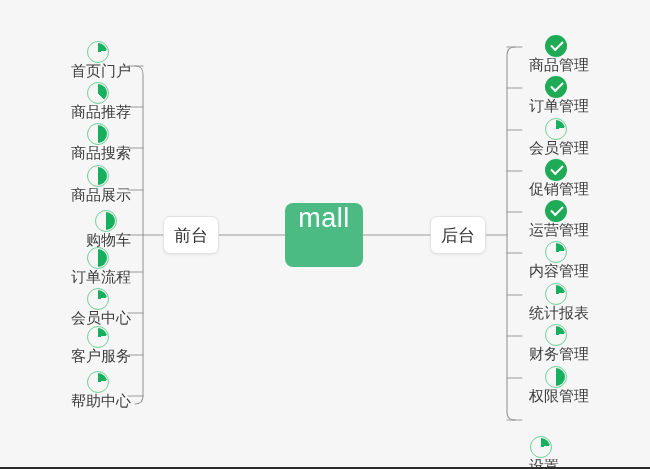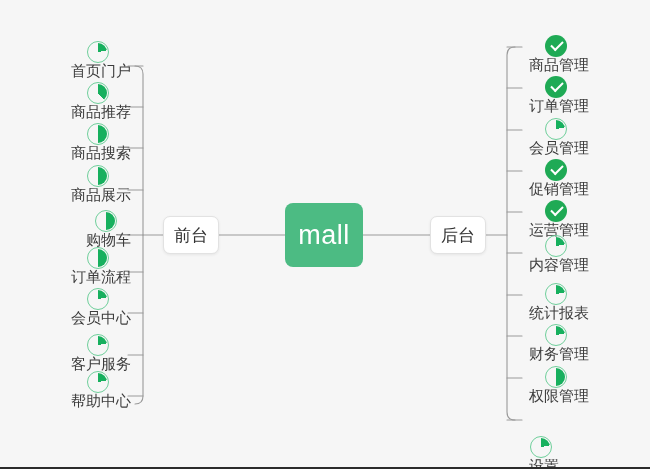--- a/index.html
+++ b/index.html
@@ -35,21 +35,21 @@
   
   .root-node {
     position: absolute;
     left: 285px;
     top: 203px;
     width: 78px;
     height: 64px;
     background: #4cbb83;
     border-radius: 8px;
     display: flex;
-    align-items: center;
+    align-items: flex-start;
     justify-content: center;
     color: #ffffff;
     font-size: 27px;
     letter-spacing: 0.5px;
   }
 
   
   .mid-node {
     position: absolute;
     top: 216px;
@@ -218,21 +218,21 @@
           <i class="wedge" style="background: conic-gradient(rgb(23, 176, 94) 0deg, rgb(23, 176, 94) 180deg, rgba(0, 0, 0, 0) 180deg, rgba(0, 0, 0, 0) 360deg);"></i>
         </span>
         <span class="label">订单流程</span>
       </div>
       <div class="leaf leaf-left" style="top: 301px;">
         <span class="status-icon pie">
           <i class="wedge" style="background: conic-gradient(rgb(23, 176, 94) 0deg, rgb(23, 176, 94) 79.2deg, rgba(0, 0, 0, 0) 79.2deg, rgba(0, 0, 0, 0) 360deg);"></i>
         </span>
         <span class="label">会员中心</span>
       </div>
-      <div class="leaf leaf-left" style="top: 347px;">
+      <div class="leaf leaf-left" style="top: 339px;">
         <span class="status-icon pie">
           <i class="wedge" style="background: conic-gradient(rgb(23, 176, 94) 0deg, rgb(23, 176, 94) 79.2deg, rgba(0, 0, 0, 0) 79.2deg, rgba(0, 0, 0, 0) 360deg);"></i>
         </span>
         <span class="label">客户服务</span>
       </div>
       <div class="leaf leaf-left" style="top: 384px;">
         <span class="status-icon pie">
           <i class="wedge" style="background: conic-gradient(rgb(23, 176, 94) 0deg, rgb(23, 176, 94) 79.2deg, rgba(0, 0, 0, 0) 79.2deg, rgba(0, 0, 0, 0) 360deg);"></i>
         </span>
         <span class="label">帮助中心</span>
@@ -260,21 +260,21 @@
           <i class="check"></i>
         </span>
         <span class="label">促销管理</span>
       </div>
       <div class="leaf leaf-right" style="top: 200px;">
         <span class="status-icon done">
           <i class="check"></i>
         </span>
         <span class="label">运营管理</span>
       </div>
-      <div class="leaf leaf-right" style="top: 241px; justify-content: center;">
+      <div class="leaf leaf-right" style="top: 241px;">
         <span class="status-icon pie">
           <i class="wedge" style="background: conic-gradient(rgb(23, 176, 94) 0deg, rgb(23, 176, 94) 79.2deg, rgba(0, 0, 0, 0) 79.2deg, rgba(0, 0, 0, 0) 360deg);"></i>
         </span>
         <span class="label">内容管理</span>
       </div>
       <div class="leaf leaf-right" style="top: 283px;">
         <span class="status-icon pie">
           <i class="wedge" style="background: conic-gradient(rgb(23, 176, 94) 0deg, rgb(23, 176, 94) 79.2deg, rgba(0, 0, 0, 0) 79.2deg, rgba(0, 0, 0, 0) 360deg);"></i>
         </span>
         <span class="label">统计报表</span>

